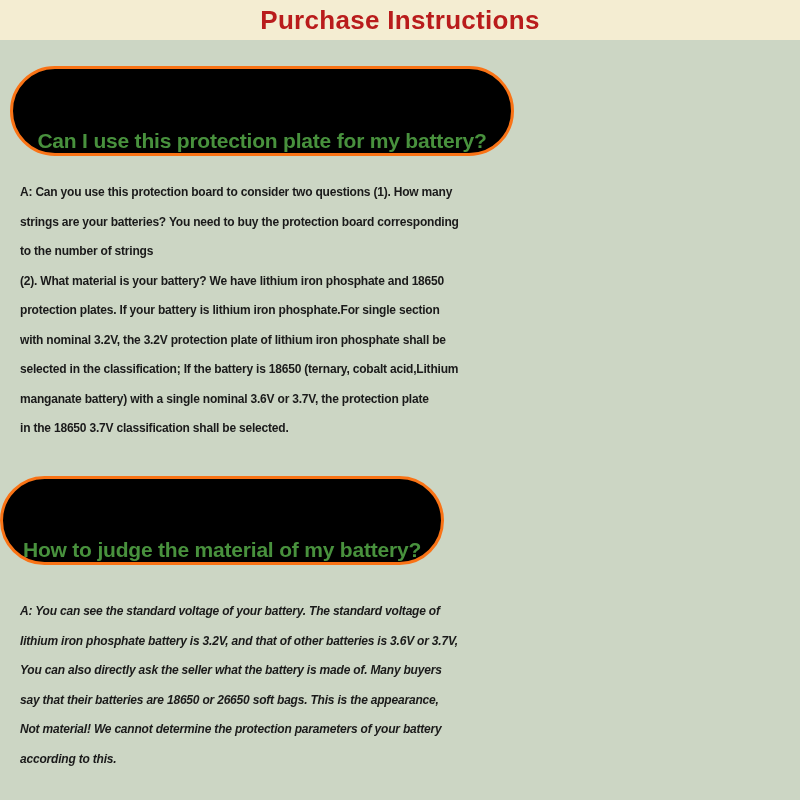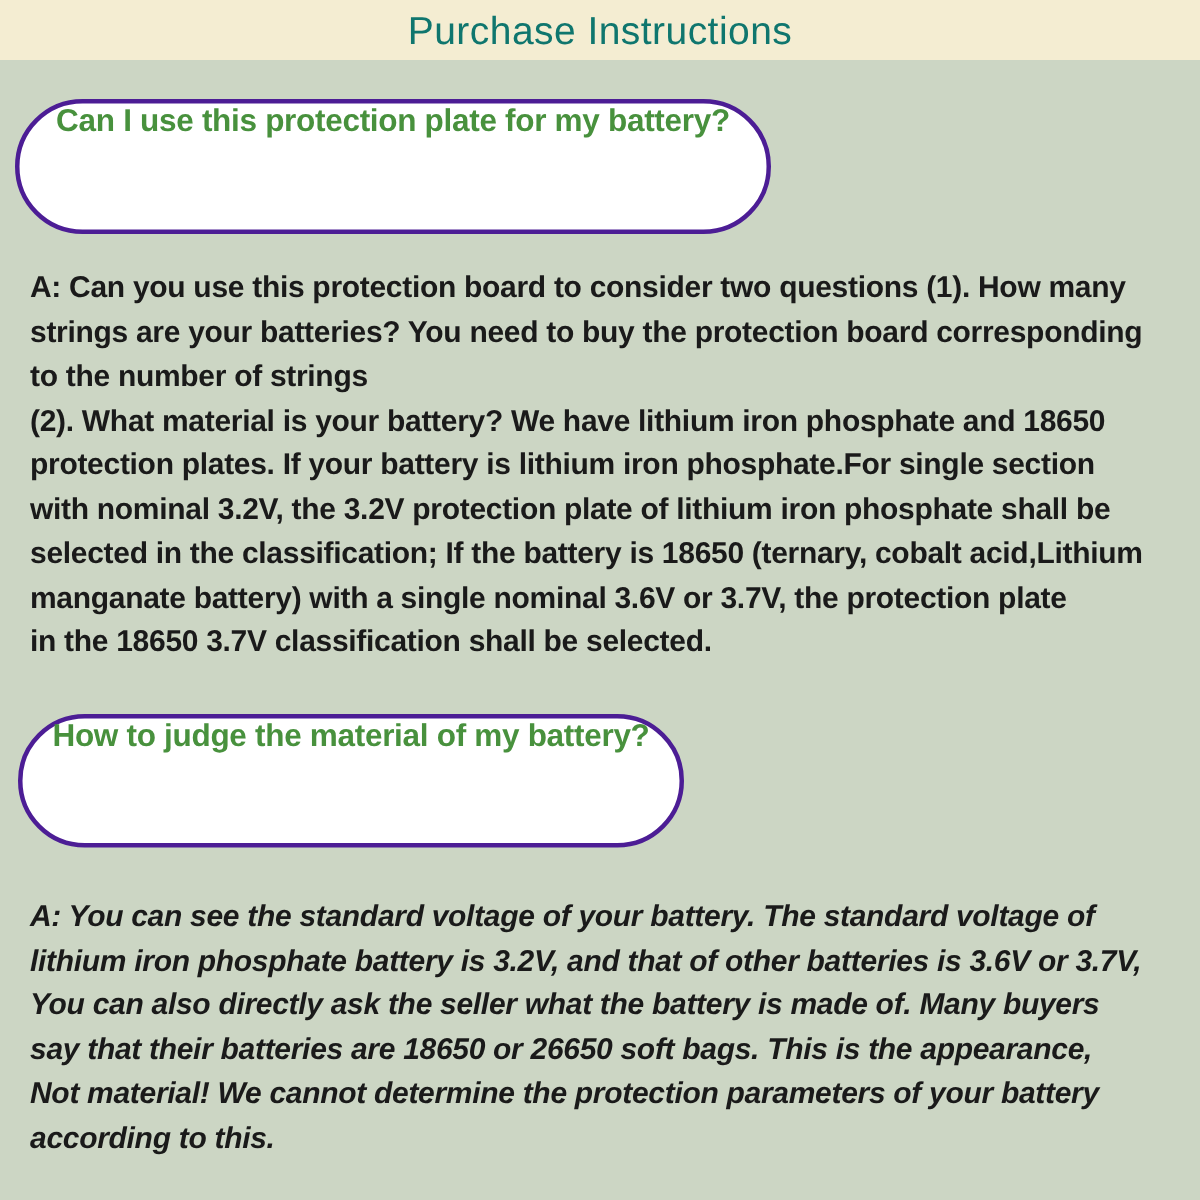--- a/index.html
+++ b/index.html
@@ -25,62 +25,62 @@
     top: 0;
     left: 0;
     width: 800px;
     height: 40px;
     background: #f4edd2;
     display: flex;
     align-items: center;
     justify-content: center;
   }
   .header-title {
-    color: #0f766e;
-    font-weight: normal;
+    color: #b91c1c;
+    font-weight: bold;
     font-size: 26px;
     letter-spacing: 0.3px;
   }
   .bubble {
     position: absolute;
-    background: #ffffff;
-    border: 3px solid #4c1d95;
+    background: #000000;
+    border: 3px solid #f97316;
     border-radius: 47px;
     display: flex;
-    align-items: flex-start;
+    align-items: flex-end;
     justify-content: center;
     box-sizing: border-box;
   }
   .bubble-q1 {
     left: 10px;
     top: 66px;
     width: 504px;
     height: 90px;
   }
   .bubble-q2 {
-    left: 12px;
+    left: 0;
     top: 476px;
     width: 444px;
     height: 89px;
   }
   .question-text {
     color: #48913d;
     font-weight: bold;
     font-size: 21px;
     letter-spacing: -0.2px;
     text-align: center;
     padding: 0 14px;
   }
   .answer-text {
     position: absolute;
     left: 20px;
     width: 772px;
     color: #1a1a1a;
     font-weight: bold;
-    font-size: 20px;
+    font-size: 12px;
     line-height: 29.5px;
     letter-spacing: -0.2px;
     white-space: pre-line;
   }
   .answer-1 {
     top: 178px;
   }
   .answer-2 {
     top: 597px;
     font-style: italic;

